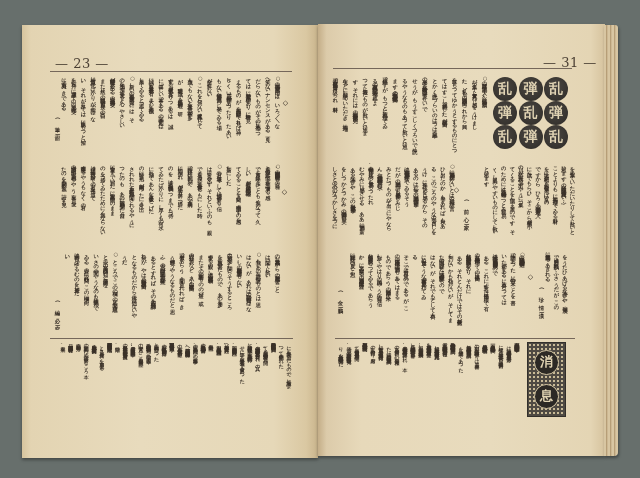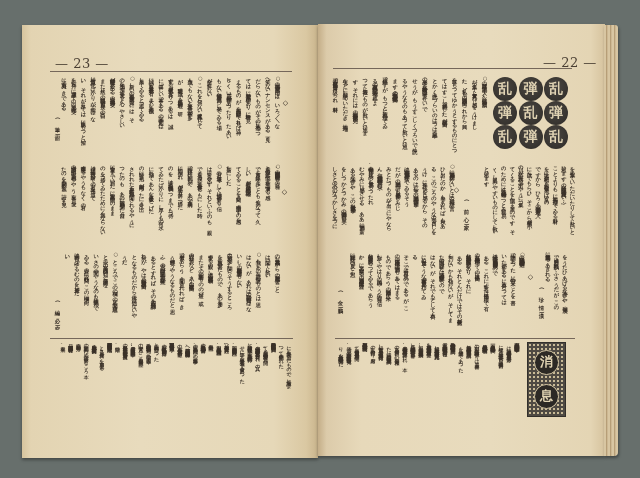--- a/index.html
+++ b/index.html
@@ -172,21 +172,21 @@
 熊野敏氏　「南支那民俗調査記」に
 と發表されを使用する。
 猪野智夫、安永勝人、奥村氏　兩
 氏調査のため出張中のところ本
 月中旬歸奉。
 村岡氏　三月二十八日、會同遡
 來奉。</div>
 </div>
 
 <div id="right-page" class="page">
-  <div class="pno" style="left:225px; top:31px;">— 22 —</div>
+  <div class="pno" style="left:225px; top:31px;">— 31 —</div>
   <div class="rule" style="left:15px; top:44px; width:239px;"></div>
 
   <div class="vt" style="left:12px; top:51px; width:159px; height:84px; line-height:9.94px;">○三月號の本誌は大へん結構な原稿
 が集つて充實した感じをうけまし
 た。私ども満洲の民俗にこれから興
 味をもつてゆかうとするものにとつ
 てはすこし難解でした。民俗研究が
 とかく読みづらいのは一つは本誌自
 身の人々の素朴な論理の多いせいで
 せうが、もうすこしくつろいで読め

